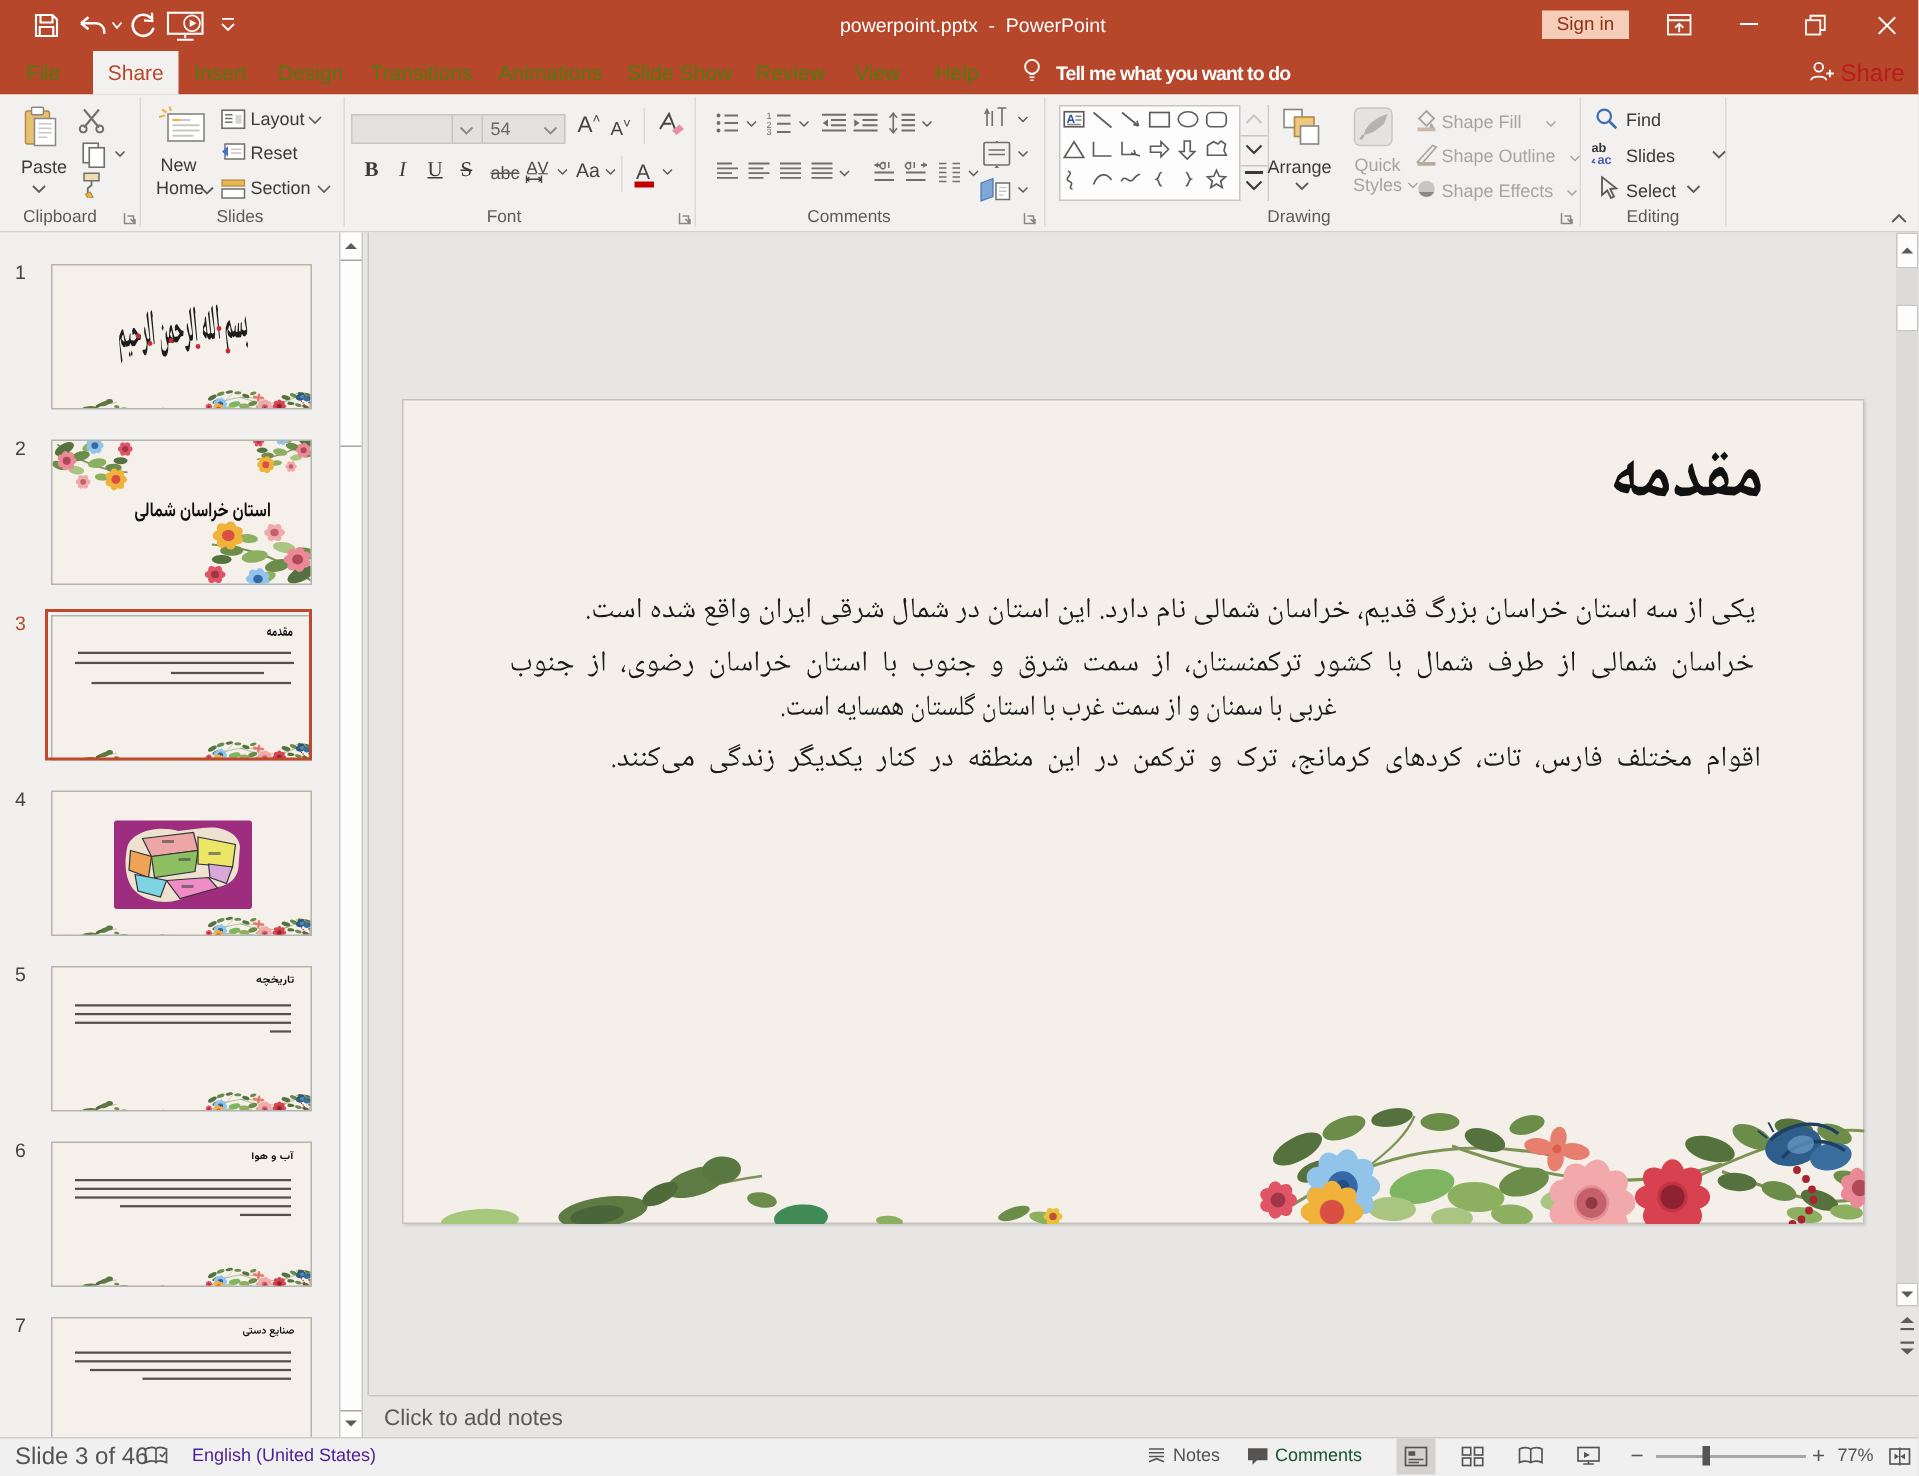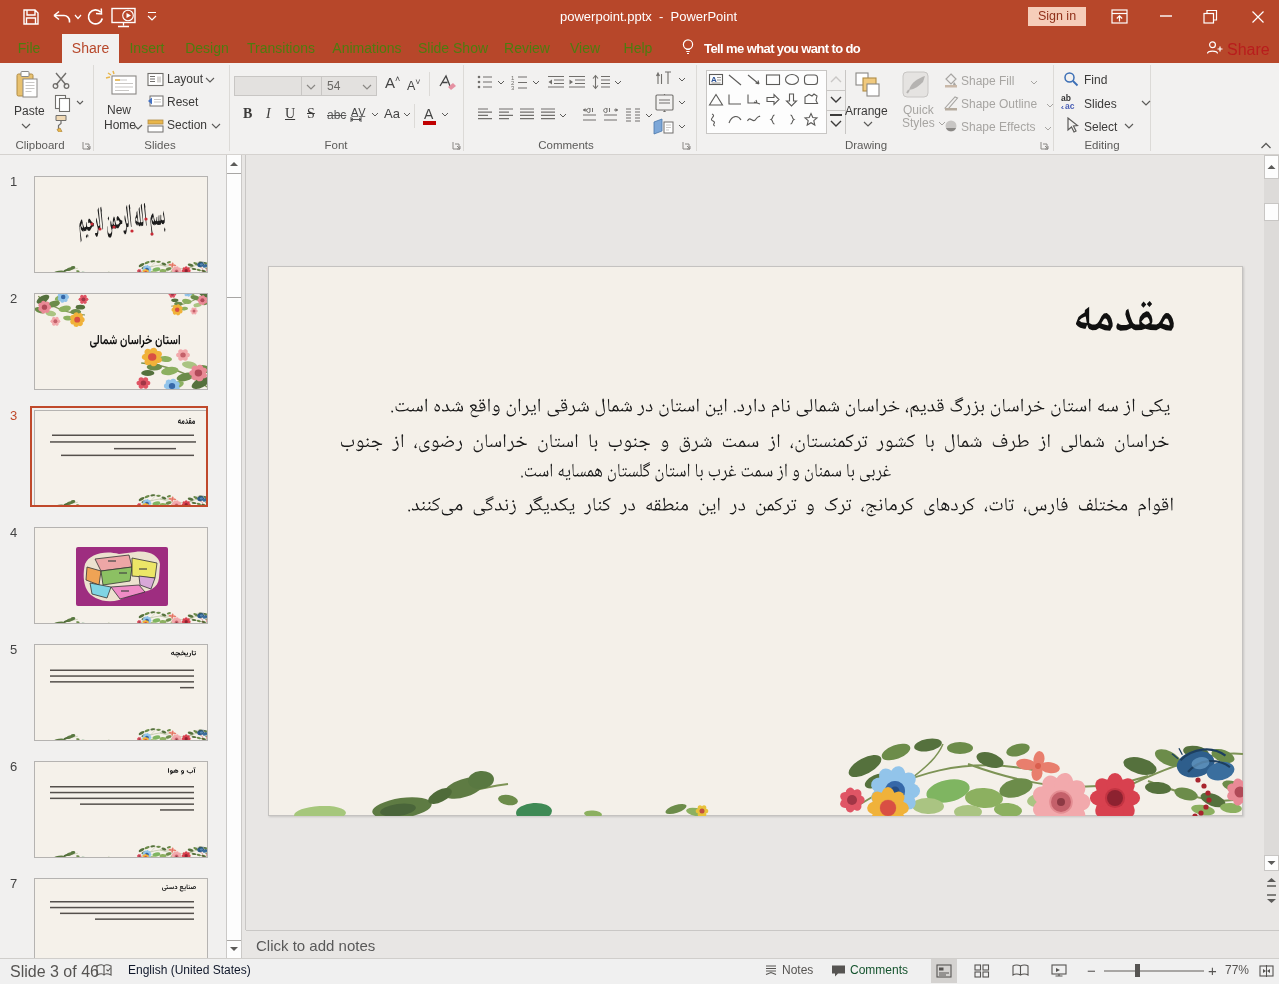--- a/index.html
+++ b/index.html
@@ -766,21 +766,21 @@
         <use href="#flor"></use>
       </g>
     </svg></div>
 <div class="abs" id="statusbar"></div>
 <div class="abs" style="left:10px;top:963px;font-size:16px;color:#565452">Slide 3 of 46</div>
 <svg class="abs" style="left:96px;top:964px" width="16" height="14" viewBox="0 0 16 14">
     <path d="M1 2 C4 0.5 7 0.5 8 2 C9 0.5 12 0.5 15 2 V11 C12 9.5 9 9.5 8 11 C7 9.5 4 9.5 1 11 z" fill="none" stroke="#565452" stroke-width="1.1"></path>
     <path d="M8 2 v9" stroke="#565452" stroke-width="1.1"></path>
     <path d="M10.5 5.5 l1.5 1.5 2.5-3" fill="none" stroke="#565452" stroke-width="1.1"></path>
   </svg>
-<div class="abs" style="left:128px;top:963px;font-size:12px;color:#0f172a">English (United States)</div>
+<div class="abs" style="left:128px;top:963px;font-size:12px;color:#4c1d95">English (United States)</div>
 <svg class="abs" style="left:764px;top:964px" width="14" height="12" viewBox="0 0 14 12">
     <path d="M2 10.5 L7 8.5 L12 10.5 M2 7 h10 M2 4.5 h10 M2 2 h10" fill="none" stroke="#565452" stroke-width="1.1"></path>
   </svg>
 <div class="abs" style="left:782px;top:963px;font-size:12px;color:#565452">Notes</div>
 <svg class="abs" style="left:831px;top:964px" width="15" height="13" viewBox="0 0 15 13">
     <path d="M1 1.5 h13 v8 h-7 l-3 3 v-3 h-3 z" fill="#565452"></path>
   </svg>
 <div class="abs" style="left:850px;top:963px;font-size:12px;color:#14532d">Comments</div>
 <div class="abs" style="left:931px;top:959px;width:26px;height:24px;background:#d4d2d0"></div>
 <svg class="abs" style="left:936px;top:964px" width="16" height="14" viewBox="0 0 16 14">

